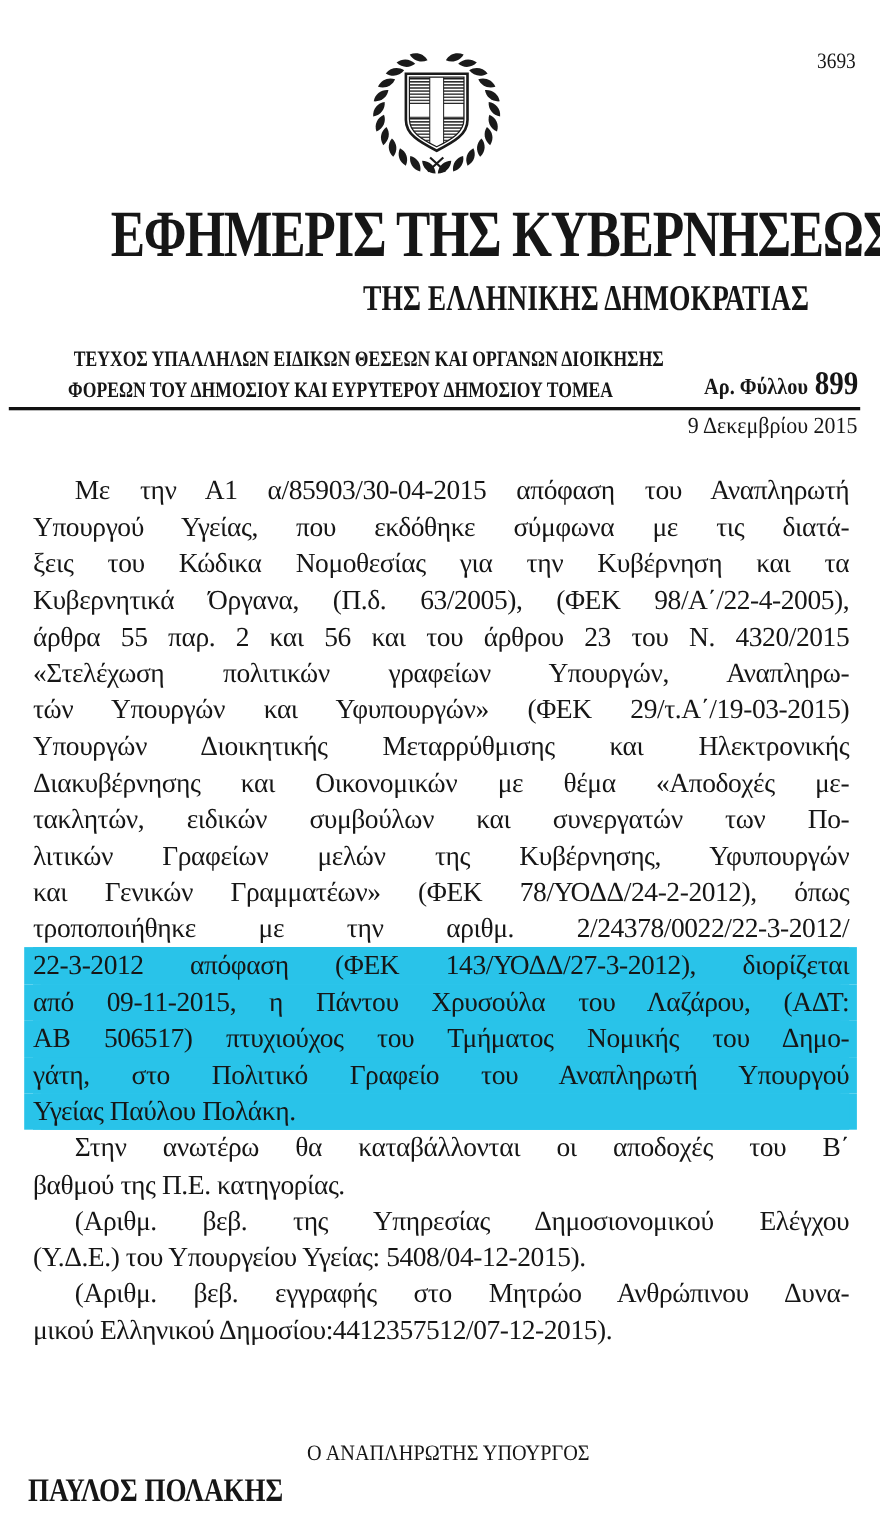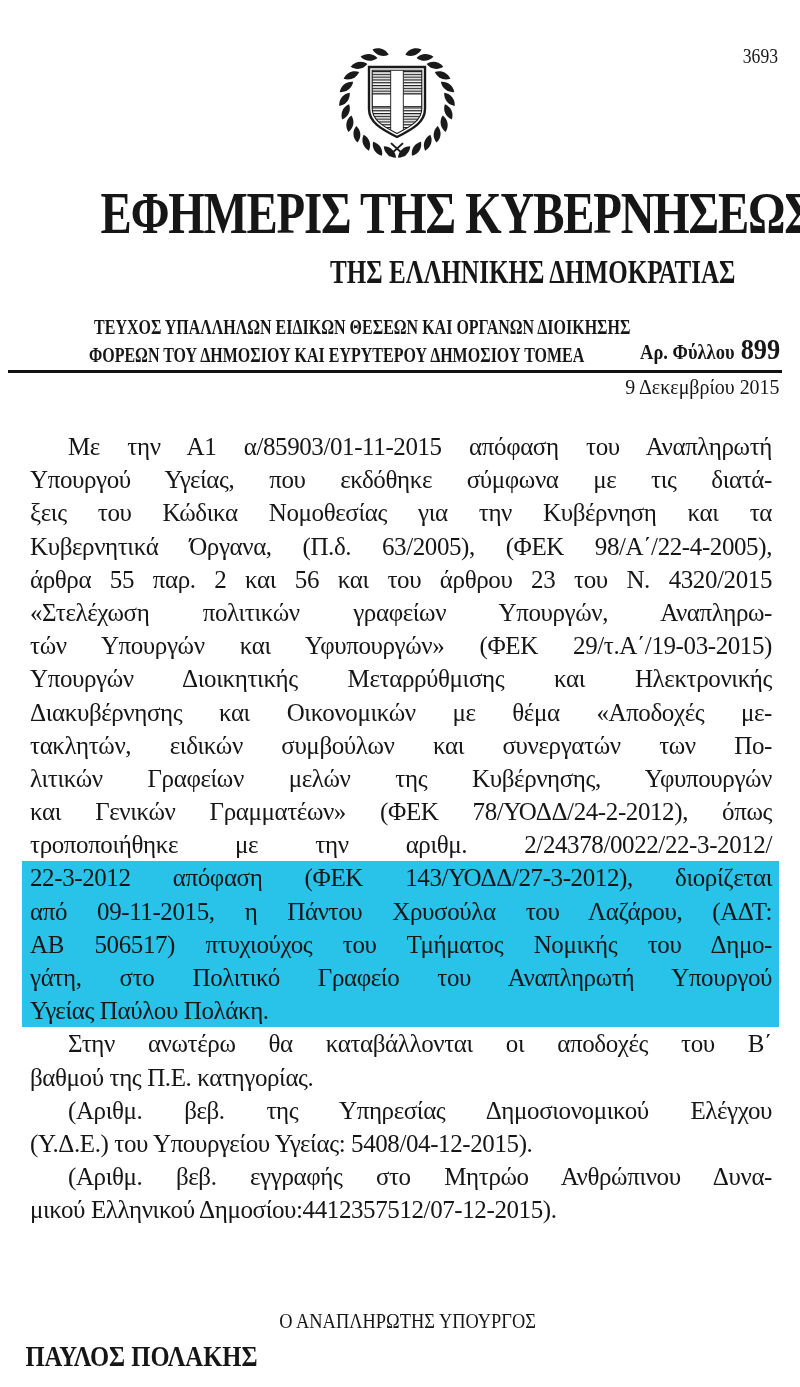--- a/index.html
+++ b/index.html
@@ -37,21 +37,21 @@
   }
   .title2 span{
     display:inline-block;
     font-size:33px;font-weight:bold;line-height:1;
     transform:scaleX(0.76);transform-origin:50% 50%;
   }
   .issue-type{
     position:absolute;top:314px;left:0;width:612px;
     text-align:center;
   }
-  .issue-type div{line-height:26px;white-space:nowrap;padding-left:27px;}
+  .issue-type div{line-height:26px;white-space:nowrap;}
   .issue-type span{
     display:inline-block;
     font-size:20px;font-weight:bold;
     transform:scaleX(0.8);transform-origin:50% 50%;
   }
   .issue-no{
     position:absolute;top:334px;right:20px;
     white-space:nowrap;
   }
   .issue-no .inner{
@@ -178,21 +178,21 @@
       <span class="lbl">Αρ. Φύλλου</span>
       <span class="num">899</span>
     </span>
   </div>
 
   <div class="head-rule"></div>
 
   <div class="date-line">9 Δεκεμβρίου 2015</div>
 
   <div class="body-col">
-      <div class="bline ind">Με την Α1 α/85903/01-11-2015 απόφαση του Αναπληρωτή</div>
+      <div class="bline ind">Με την Α1 α/85903/30-04-2015 απόφαση του Αναπληρωτή</div>
       <div class="bline">Υπουργού Υγείας, που εκδόθηκε σύμφωνα με τις διατά-</div>
       <div class="bline">ξεις του Κώδικα Νομοθεσίας για την Κυβέρνηση και τα</div>
       <div class="bline">Κυβερνητικά Όργανα, (Π.δ. 63/2005), (ΦΕΚ 98/Α΄/22-4-2005),</div>
       <div class="bline">άρθρα 55 παρ. 2 και 56 και του άρθρου 23 του Ν. 4320/2015</div>
       <div class="bline">«Στελέχωση πολιτικών γραφείων Υπουργών, Αναπληρω-</div>
       <div class="bline">τών Υπουργών και Υφυπουργών» (ΦΕΚ 29/τ.Α΄/19-03-2015)</div>
       <div class="bline">Υπουργών Διοικητικής Μεταρρύθμισης και Ηλεκτρονικής</div>
       <div class="bline">Διακυβέρνησης και Οικονομικών με θέμα «Αποδοχές με-</div>
       <div class="bline">τακλητών, ειδικών συμβούλων και συνεργατών των Πο-</div>
       <div class="bline">λιτικών Γραφείων μελών της Κυβέρνησης, Υφυπουργών</div>

